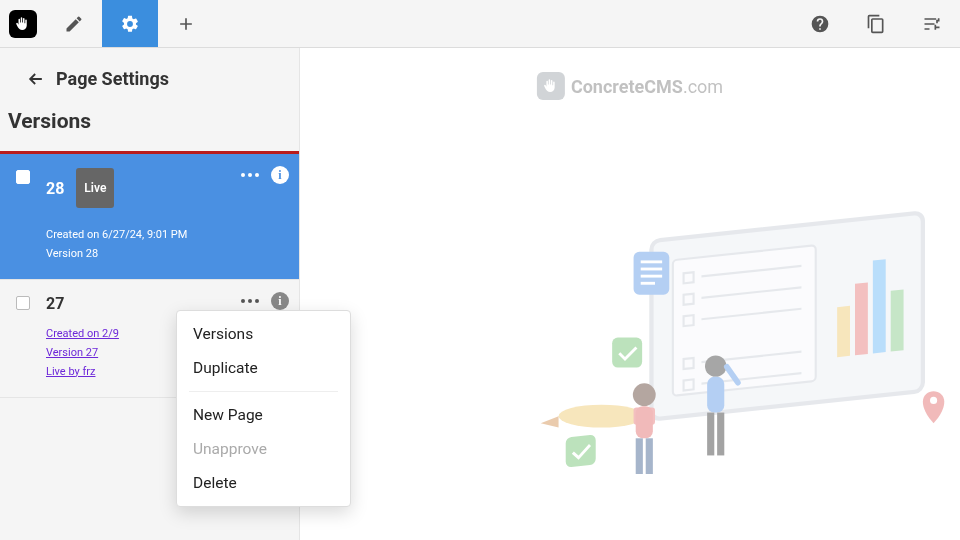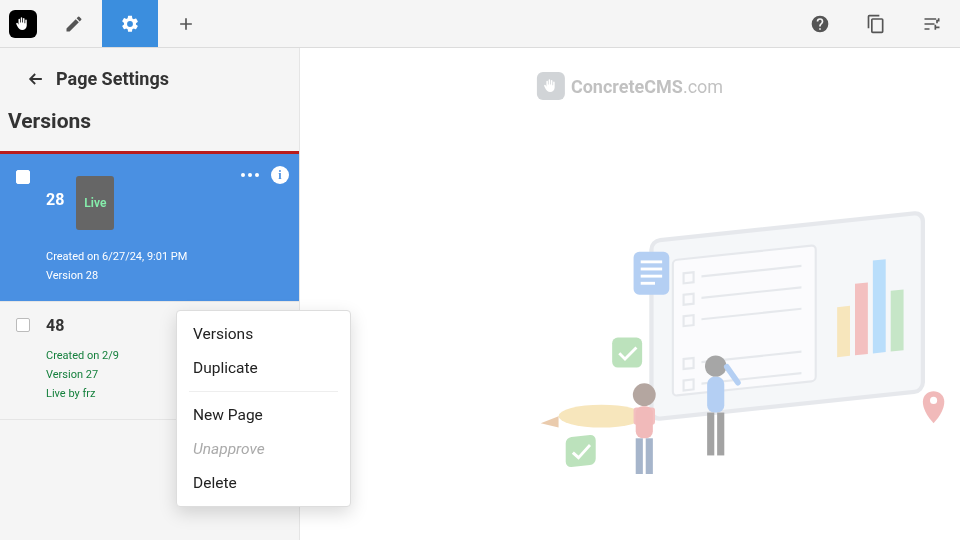--- a/index.html
+++ b/index.html
@@ -18,42 +18,42 @@
   .back-row svg { width: 24px; height: 20px; }
   .section-title { padding: 8px 16px 18px 8px; font-weight: 700; font-size: 21px; color: #333; }
   .ver-list { border-top: 3px solid #b91c1c; }
   .ver-card { position: relative; border-bottom: 1px solid #e5e5e5; padding: 14px 46px 16px 46px; background: #f5f5f5; }
   .ver-card.selected { background: #4a90e2; color: #fff; }
   .ver-card .chk { position: absolute; top: 16px; left: 16px; width: 14px; height: 14px; background: #fff; border: 1px solid #bbb; border-radius: 2px; }
   .ver-card.selected .chk { border-color: #fff; }
   .ver-head { display: flex; align-items: center; gap: 12px; }
   .ver-num { font-weight: 700; font-size: 16px; }
   .ver-card:not(.selected) .ver-num { color: #333; }
-  .live-badge { background: #666; color: #86efac; font-size: 12px; font-weight: 600; padding: 20px 8px; border-radius: 3px; margin-top: 8px; }
+  .live-badge { background: #666; color: #ffffff; font-size: 12px; font-weight: 600; padding: 13px 8px; border-radius: 3px; }
   .ver-meta { margin-top: 18px; font-size: 11px; line-height: 1.7; }
   .ver-meta.tight { margin-top: 12px; }
-  .ver-card:not(.selected) .ver-meta { color: #15803d; }
+  .ver-card:not(.selected) .ver-meta { color: #6d28d9; text-decoration: underline; }
   .card-actions { position: absolute; top: 12px; right: 10px; display: flex; align-items: center; gap: 8px; }
   .dots { display: flex; gap: 3px; cursor: pointer; padding: 4px; }
   .dots span { width: 4px; height: 4px; border-radius: 50%; background: #555; }
   .ver-card.selected .dots span { background: #fff; }
   .info-circ { width: 18px; height: 18px; border-radius: 50%; background: #888; color: #fff; display: flex; align-items: center; justify-content: center; font-size: 12px; font-weight: 700; font-family: Georgia, serif; cursor: pointer; }
   .ver-card.selected .info-circ { background: #fff; color: #4a90e2; }
   .main { position: absolute; top: 48px; left: 300px; right: 0; bottom: 0; overflow: hidden; }
   .main-overlay { position: absolute; inset: 0; background: rgba(255,255,255,0.55); z-index: 2; pointer-events: none; }
   .brand { position: absolute; top: 24px; left: 50%; transform: translateX(-50%); display: flex; align-items: center; gap: 6px; color: #777; z-index: 1; }
   .brand-logo { width: 28px; height: 28px; border-radius: 6px; background: #9aa0a6; display: flex; align-items: center; justify-content: center; }
   .brand-logo svg { width: 18px; height: 18px; }
   .brand-text { font-size: 18px; }
   .brand-text b { font-weight: 700; color: #777; }
   .illus { position: absolute; left: 180px; top: 100px; right: -20px; bottom: -30px; z-index: 1; }
   .illus svg { width: 100%; height: 100%; }
   .ctx-menu { position: absolute; top: 310px; left: 176px; width: 175px; background: #fff; border: 1px solid #ddd; border-radius: 4px; box-shadow: 0 6px 18px rgba(0,0,0,0.15); z-index: 50; padding: 6px 0; font-size: 15.5px; }
   .ctx-item { padding: 8px 16px; color: #222; cursor: pointer; }
-  .ctx-item.disabled { color: #aaa; cursor: default; font-style: italic; }
+  .ctx-item.disabled { color: #aaa; cursor: default; }
   .ctx-sep { height: 1px; background: #eee; margin: 6px 12px; }
 </style>
 </head>
 <body>
 
 <div class="topbar">
   <div class="left">
     <div class="logo-btn">
       <div class="logo-sq">
         <svg viewBox="0 0 24 24" fill="#fff">
@@ -123,21 +123,21 @@
       </div>
       <div class="ver-meta">
         <div>Created on 6/27/24, 9:01 PM</div>
         <div>Version 28</div>
       </div>
     </div>
 
     <div class="ver-card">
       <div class="chk"></div>
       <div class="ver-head">
-        <span class="ver-num">48</span>
+        <span class="ver-num">27</span>
       </div>
       <div class="card-actions">
         <div class="dots">
             <span></span>
             <span></span>
             <span></span>
           </div>
         <div class="info-circ">i</div>
       </div>
       <div class="ver-meta tight">

